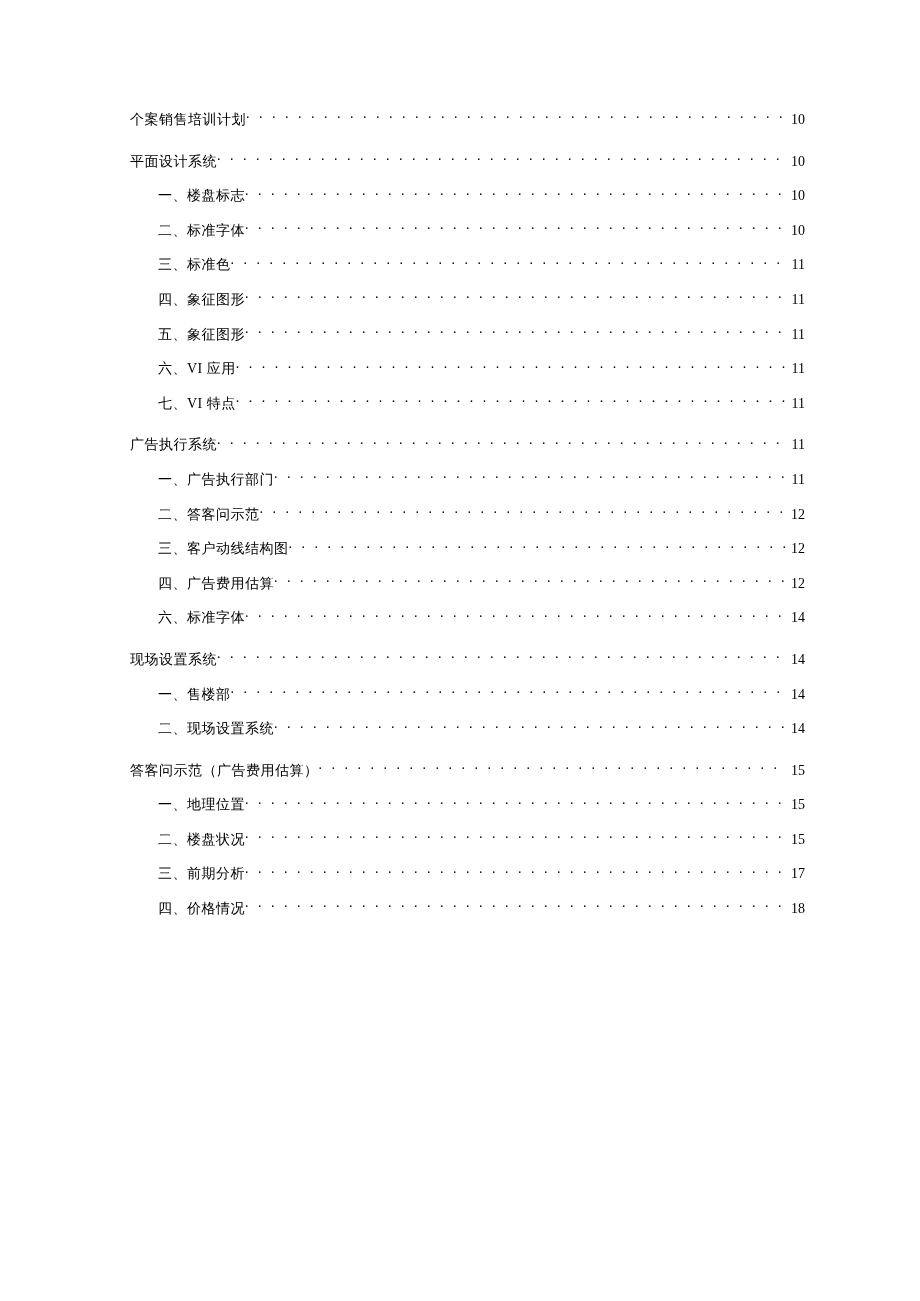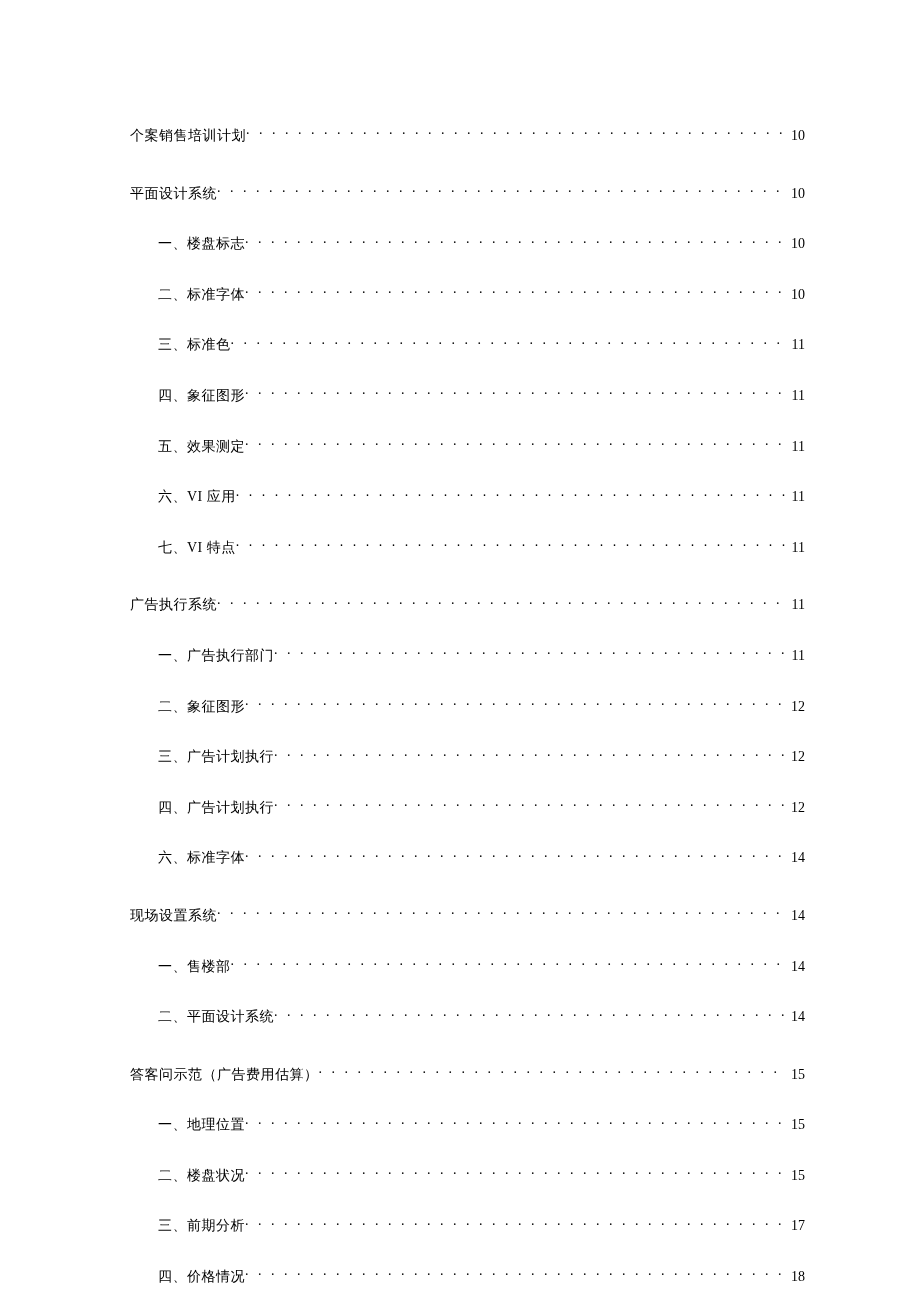--- a/index.html
+++ b/index.html
@@ -53,21 +53,20 @@
       content: ". . . . . . . . . . . . . . . . . . . . . . . . . . . . . . . . . . . . . . . . . . . . . . . . . . . . . . . . . . . . . . . . . . . . . . . . . . . . . . . . . . . . . . . . . . . . . . . . . . . . . . . . . . . . . . . . . . . . . . . . ";
       position: absolute;
       left: 0;
       bottom: 0;
       white-space: nowrap;
       font-size: 14px;
     }
     .toc-page {
       white-space: nowrap;
       padding-left: 4px;
-      margin-top: 16px;
     }
   </style>
 </head>
 <body>
 
 <div class="toc-container" id="toc-root">
     <div class="toc-entry section">
       <span class="toc-title">个案销售培训计划</span>
       <span class="toc-leader"></span>
       <span class="toc-page">10</span>
@@ -91,21 +90,21 @@
       <span class="toc-title">三、标准色</span>
       <span class="toc-leader"></span>
       <span class="toc-page">11</span>
     </div>
     <div class="toc-entry sub">
       <span class="toc-title">四、象征图形</span>
       <span class="toc-leader"></span>
       <span class="toc-page">11</span>
     </div>
     <div class="toc-entry sub">
-      <span class="toc-title">五、效果测定</span>
+      <span class="toc-title">五、象征图形</span>
       <span class="toc-leader"></span>
       <span class="toc-page">11</span>
     </div>
     <div class="toc-entry sub">
       <span class="toc-title">六、VI 应用</span>
       <span class="toc-leader"></span>
       <span class="toc-page">11</span>
     </div>
     <div class="toc-entry sub">
       <span class="toc-title">七、VI 特点</span>
@@ -116,51 +115,51 @@
       <span class="toc-title">广告执行系统</span>
       <span class="toc-leader"></span>
       <span class="toc-page">11</span>
     </div>
     <div class="toc-entry sub">
       <span class="toc-title">一、广告执行部门</span>
       <span class="toc-leader"></span>
       <span class="toc-page">11</span>
     </div>
     <div class="toc-entry sub">
-      <span class="toc-title">二、象征图形</span>
+      <span class="toc-title">二、答客问示范</span>
       <span class="toc-leader"></span>
       <span class="toc-page">12</span>
     </div>
     <div class="toc-entry sub">
-      <span class="toc-title">三、广告计划执行</span>
+      <span class="toc-title">三、客户动线结构图</span>
       <span class="toc-leader"></span>
       <span class="toc-page">12</span>
     </div>
     <div class="toc-entry sub">
-      <span class="toc-title">四、广告计划执行</span>
+      <span class="toc-title">四、广告费用估算</span>
       <span class="toc-leader"></span>
       <span class="toc-page">12</span>
     </div>
     <div class="toc-entry sub">
       <span class="toc-title">六、标准字体</span>
       <span class="toc-leader"></span>
       <span class="toc-page">14</span>
     </div>
     <div class="toc-entry section">
       <span class="toc-title">现场设置系统</span>
       <span class="toc-leader"></span>
       <span class="toc-page">14</span>
     </div>
     <div class="toc-entry sub">
       <span class="toc-title">一、售楼部</span>
       <span class="toc-leader"></span>
       <span class="toc-page">14</span>
     </div>
     <div class="toc-entry sub">
-      <span class="toc-title">二、平面设计系统</span>
+      <span class="toc-title">二、现场设置系统</span>
       <span class="toc-leader"></span>
       <span class="toc-page">14</span>
     </div>
     <div class="toc-entry section">
       <span class="toc-title">答客问示范（广告费用估算）</span>
       <span class="toc-leader"></span>
       <span class="toc-page">15</span>
     </div>
     <div class="toc-entry sub">
       <span class="toc-title">一、地理位置</span>

